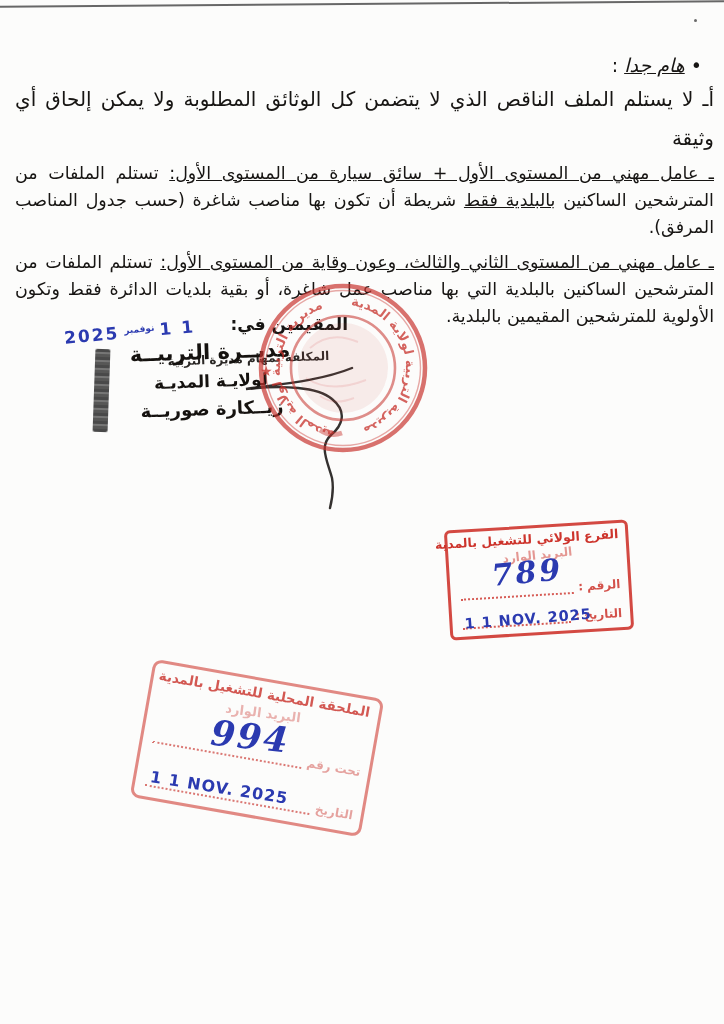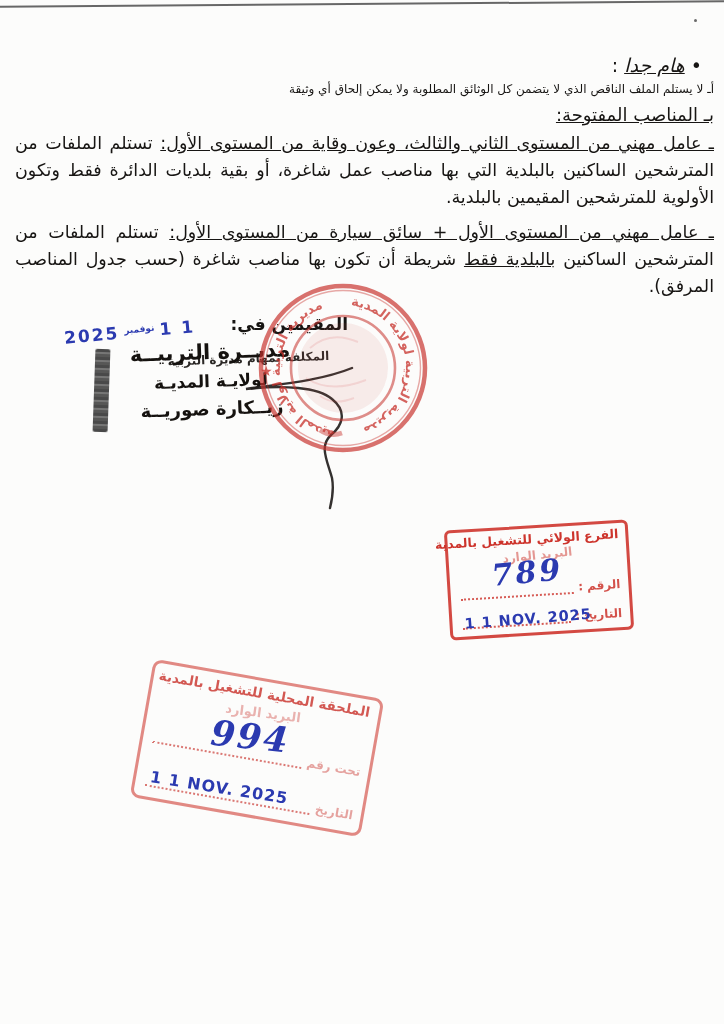--- a/index.html
+++ b/index.html
@@ -10,21 +10,21 @@
     color:#171513;
   }
   
   .scanline{position:absolute;top:3px;left:-6px;width:742px;height:2px;background:#4c4c4c;transform:rotate(-0.45deg);opacity:.85;}
   .scandot{position:absolute;left:694px;top:19px;width:3px;height:3px;border-radius:50%;background:#6a6a6a;}
 
   
   .doc-text{position:absolute;top:30px;right:10px;left:15px;direction:rtl;font-weight:normal;margin-top:24px;}
   .h-imp{font-size:19px;margin:0 12px 4px 0;letter-spacing:.5px;}
   .h-imp .t{ text-decoration:underline;font-style:italic;}
-  p.note{font-size:12px;line-height:19px;margin:2px 0 0;text-align:justify;}
+  p.note{font-size:20px;line-height:39px;margin:2px 0 0;text-align:justify;}
   p.note .l2{display:block;}
   .h2{font-size:18px;line-height:27px;margin:2px 0 2px;text-decoration:underline;}
   p.bullet{font-size:17.5px;line-height:27px;text-align:justify;margin:2px 0 8px;}
   .ub{text-decoration:underline;}
 
   
   .place-label{position:absolute;right:376px;top:314px;direction:rtl;font-size:17px;font-weight:bold;}
   .date-blue{position:absolute;left:64px;top:322px;display:flex;align-items:flex-start;gap:5px;
     color:#2b3ab0;font-weight:bold;direction:ltr;transform:rotate(-5deg);}
   .date-blue .yr,.date-blue .dy{font-size:17px;letter-spacing:2px;}
@@ -77,30 +77,29 @@
 
 <div class="doc-text">
   <div class="h-imp">
     <span>•</span>
     <span class="t">هام جدا</span>
     <span>:</span>
   </div>
   <p class="note">
     <span>أـ لا يستلم الملف الناقص الذي لا يتضمن كل الوثائق المطلوبة ولا يمكن إلحاق أي وثيقة</span>
   </p>
-  <div class="h2">بـ المناصب المفتوحة:</div>
-  <p class="bullet">
-    <span class="ub">ـ عامل مهني من المستوى الثاني والثالث، وعون وقاية من المستوى الأول:</span>
-    <span> تستلم الملفات من المترشحين الساكنين بالبلدية التي بها مناصب عمل شاغرة، أو بقية بلديات الدائرة فقط وتكون الأولوية للمترشحين المقيمين بالبلدية.</span>
-  </p>
   <p class="bullet">
     <span class="ub">ـ عامل مهني من المستوى الأول + سائق سيارة من المستوى الأول:</span>
     <span> تستلم الملفات من المترشحين الساكنين </span>
     <span class="ub">بالبلدية فقط</span>
     <span> شريطة أن تكون بها مناصب شاغرة (حسب جدول المناصب المرفق).</span>
+  </p>
+  <p class="bullet">
+    <span class="ub">ـ عامل مهني من المستوى الثاني والثالث، وعون وقاية من المستوى الأول:</span>
+    <span> تستلم الملفات من المترشحين الساكنين بالبلدية التي بها مناصب عمل شاغرة، أو بقية بلديات الدائرة فقط وتكون الأولوية للمترشحين المقيمين بالبلدية.</span>
   </p>
 </div>
 
 <div class="place-label">المقيمين في:</div>
 <div class="date-blue">
   <span class="yr">2025</span>
   <span class="mo">نوفمبر</span>
   <span class="dy">1 1</span>
 </div>
 

